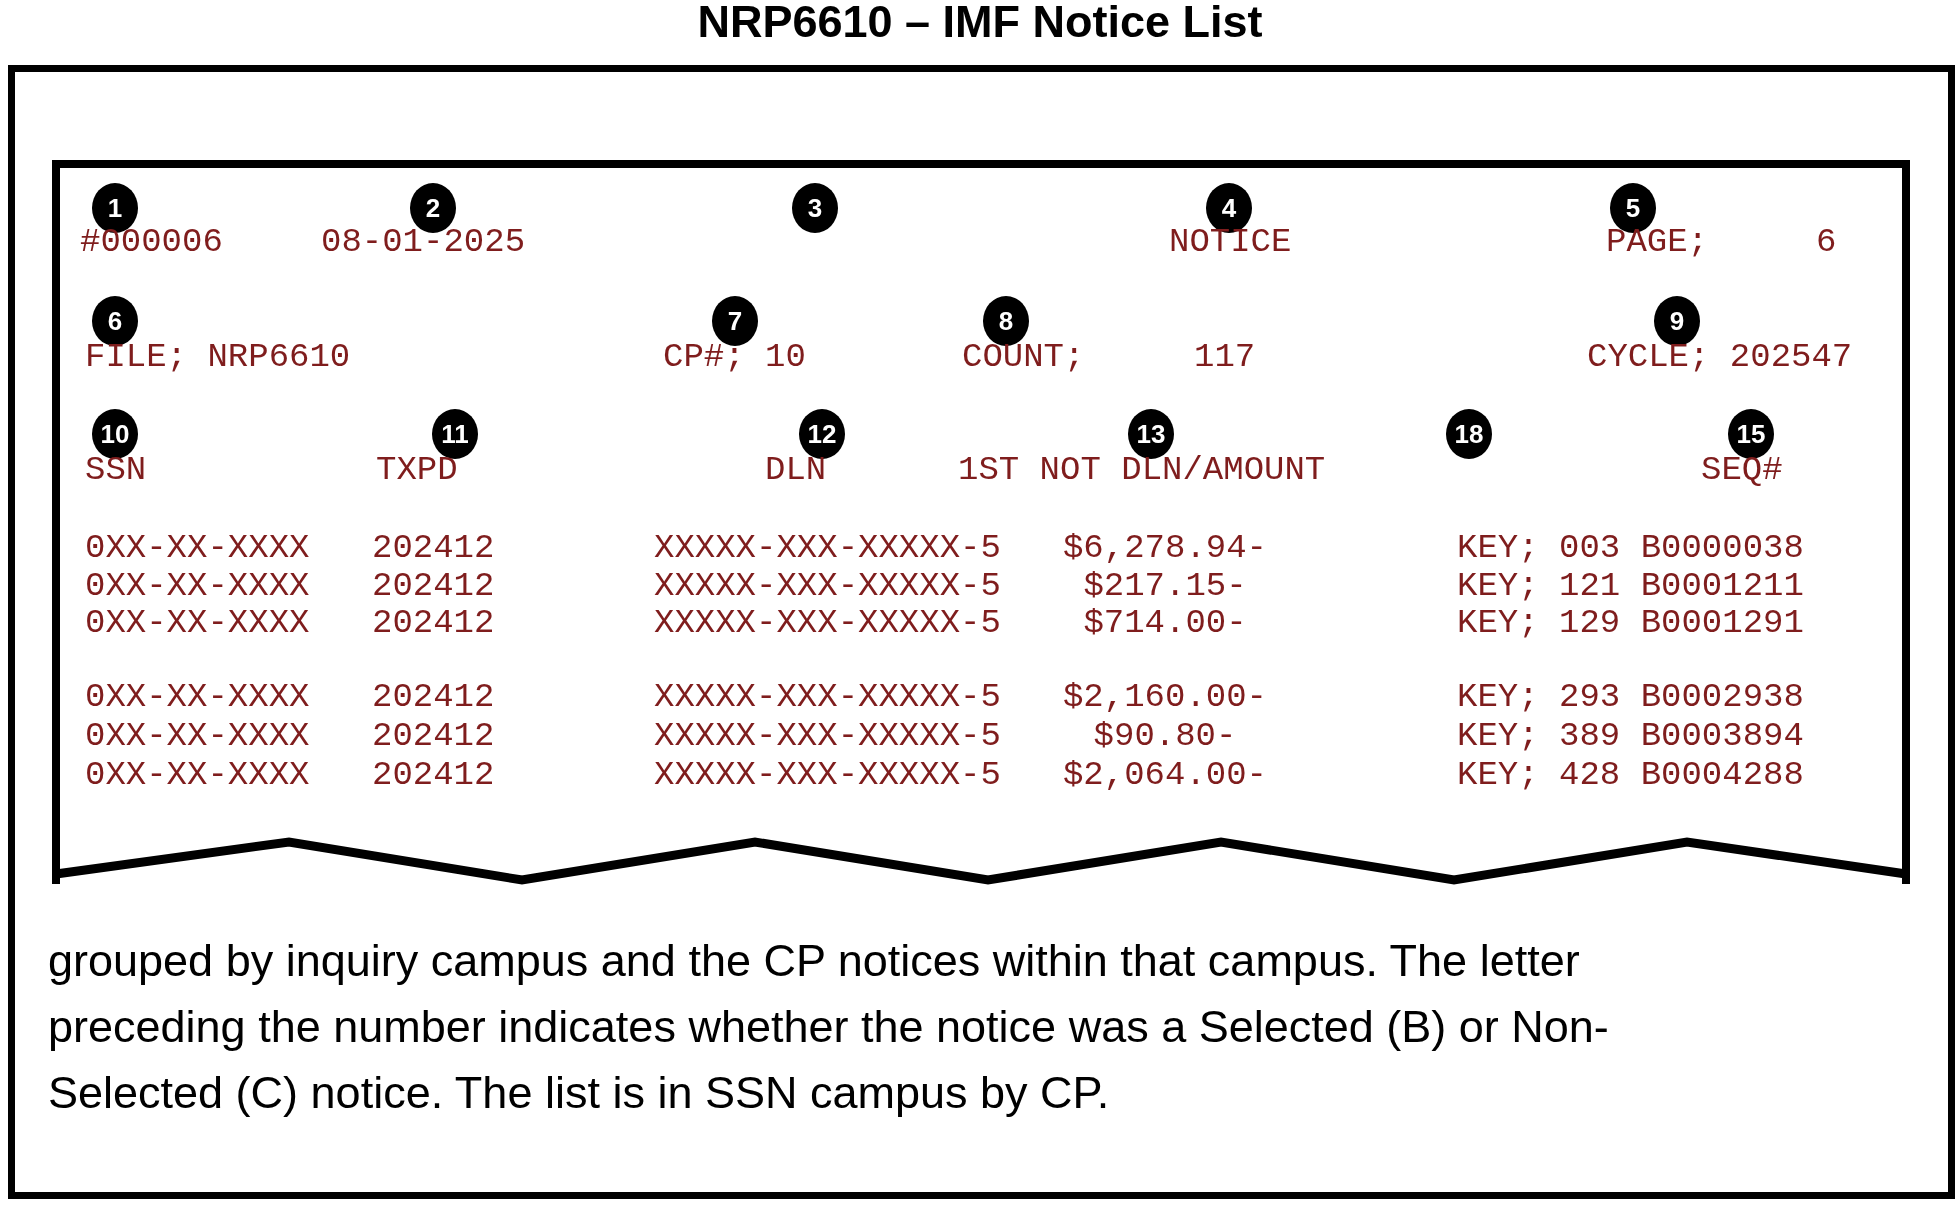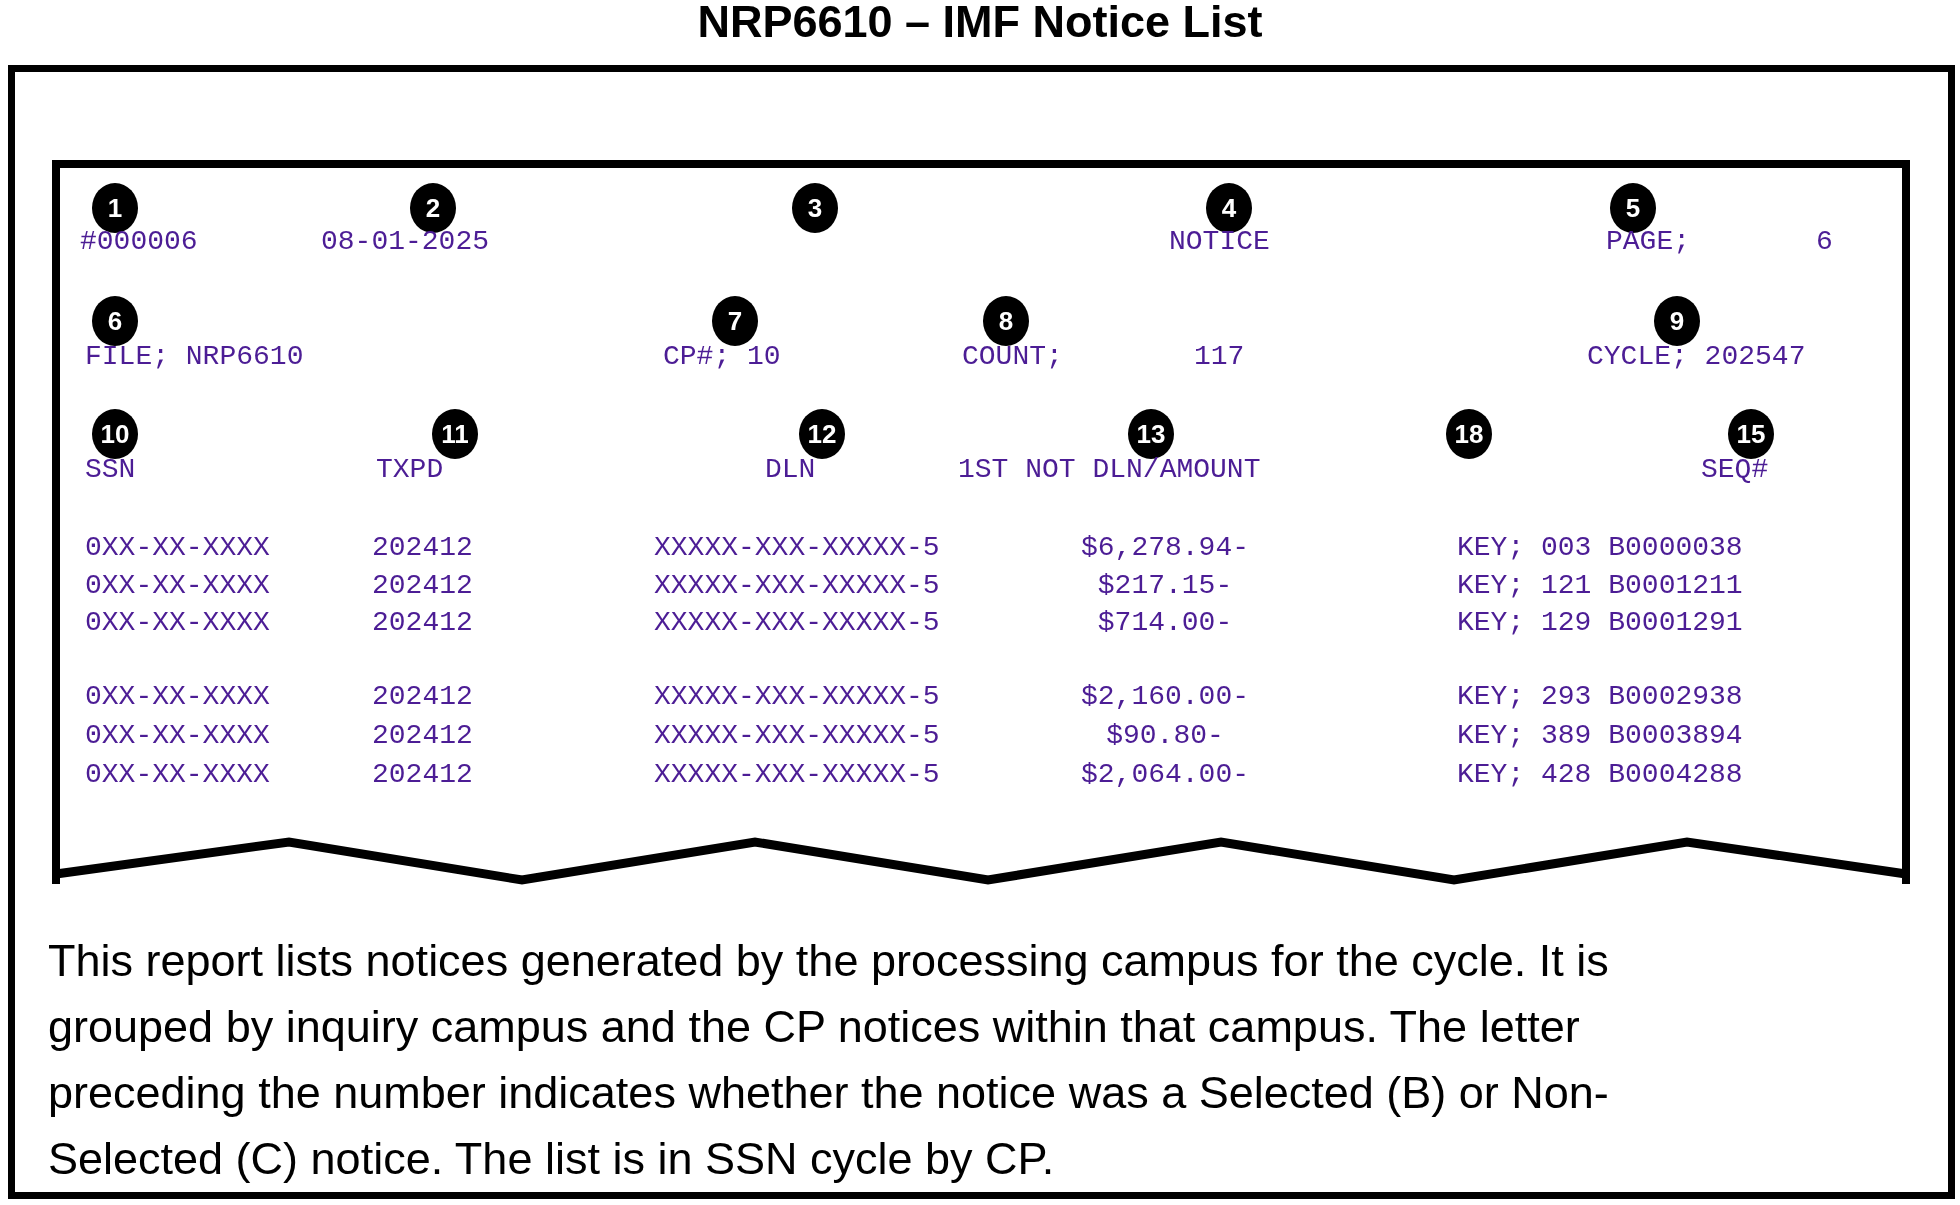--- a/index.html
+++ b/index.html
@@ -52,24 +52,24 @@
     font-size: 26px;
     font-weight: bold;
     display: flex;
     align-items: center;
     justify-content: center;
     font-family: "Liberation Sans", sans-serif;
   }
   .mono {
     position: absolute;
     font-family: "Liberation Mono", "DejaVu Sans Mono", monospace;
-    font-size: 28px;
+    font-size: 34px;
     line-height: 36px;
     white-space: pre;
-    color: #4c1d95;
+    color: #7f1d1d;
   }
   .amount {
     text-align: center;
     width: 330px;
     display: inline-block;
   }
   .desc {
     position: absolute;
     left: 48px; top: 928px;
     font-size: 45px;
@@ -167,19 +167,18 @@
   </div>
   <div>
     <span class="mono" style="left:85px;top:757px">0XX-XX-XXXX</span>
     <span class="mono" style="left:372px;top:757px">202412</span>
     <span class="mono" style="left:654px;top:757px">XXXXX-XXX-XXXXX-5</span>
     <span class="mono amount" style="left:1000px;top:757px">$2,064.00-</span>
     <span class="mono" style="left:1457px;top:757px">KEY; 428 B0004288</span>
   </div>
 
   <div class="desc">
-    <div>This report lists notices generated by the processing campus for the cycle. It is</div>
     <div>grouped by inquiry campus and the CP notices within that campus. The letter</div>
     <div>preceding the number indicates whether the notice was a Selected (B) or Non-</div>
-    <div>Selected (C) notice. The list is in SSN cycle by CP.</div>
+    <div>Selected (C) notice. The list is in SSN campus by CP.</div>
   </div>
 
 </div>
 
 </body></html>

